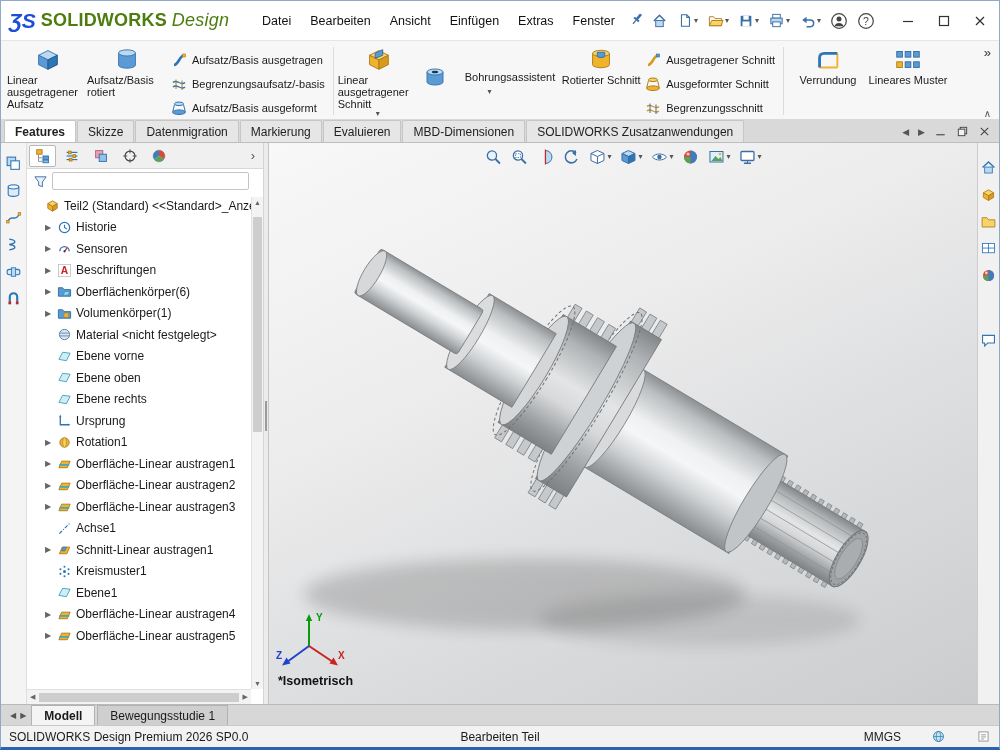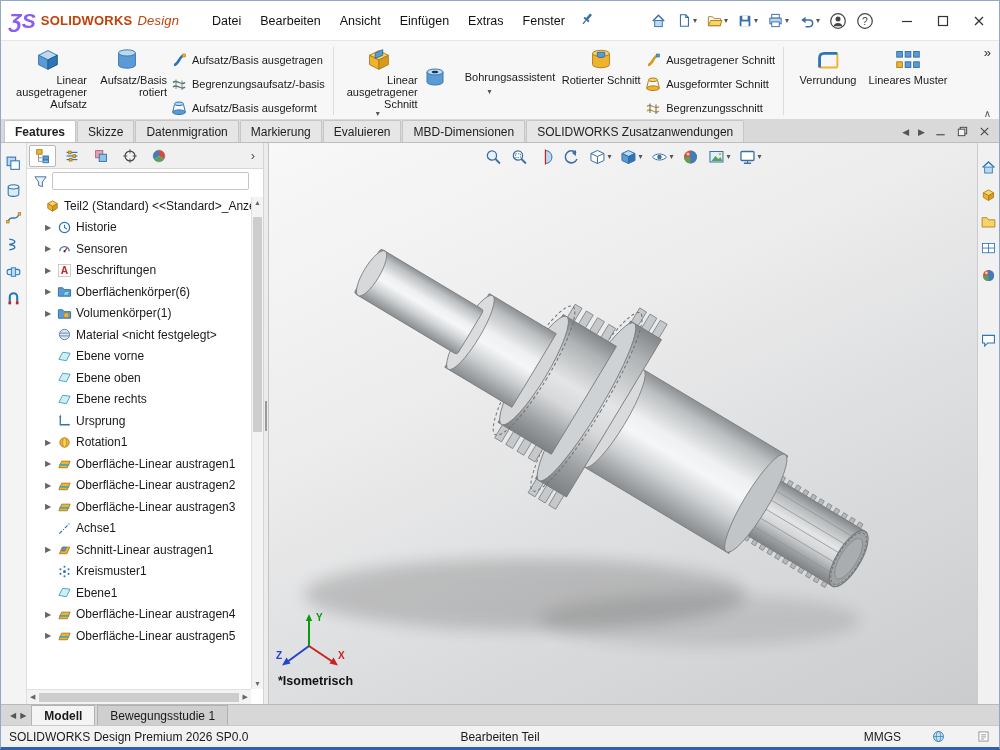--- a/index.html
+++ b/index.html
@@ -1,36 +1,36 @@
 <!DOCTYPE html>
 <html><head>
 <meta charset="utf-8">
 <style>
 *{box-sizing:border-box;margin:0;padding:0}
 html,body{width:1000px;height:750px}
 body{font-family:"Liberation Sans","DejaVu Sans",sans-serif;font-size:12px;color:#1a1a1a;background:#fff;overflow:hidden}
 .app{width:1000px;height:750px;display:flex;flex-direction:column;border:1px solid #8fa9c6;border-bottom:3px solid #2f62ae;background:#fff}
 
 .titlebar{height:40px;display:flex;align-items:center;background:#fff;border-bottom:1px solid #e6e6e6;padding:0 2px 0 6px;flex:0 0 auto}
-.ds-mark{color:#8b5cf6;font-weight:bold;font-style:italic;font-size:21px;margin:0 5px 0 2px}
-.brand{font-size:13px;color:#c2410c;letter-spacing:.2px;white-space:nowrap}
+.ds-mark{color:#1d4ed8;font-weight:bold;font-style:italic;font-size:21px;margin:0 5px 0 2px}
+.brand{font-size:18px;color:#4d7c0f;letter-spacing:.2px;white-space:nowrap}
 .brand .bsolid{font-weight:bold}
 .brand .bworks{font-weight:bold}
 .brand .bdesign{font-style:italic;margin-left:5px}
 .menubar{display:flex;margin-left:24px;gap:1px}
 .menu{padding:5px 9px;font-size:12.5px;color:#111;cursor:default}
 .pinbtn{margin-left:2px;padding:3px}
 .qicons{display:flex;align-items:center;gap:3px;margin-left:auto}
 .qbtn{display:flex;align-items:center;gap:1px;padding:3px 3px}
 .caret{font-size:8px;color:#555;line-height:8px}
 .wctrl{display:flex;margin-left:12px}
 .wbtn{width:36px;height:34px;display:flex;align-items:center;justify-content:center}
 
 .ribbon{height:78px;background:#f7f7f7;display:flex;align-items:stretch;padding:2px 4px 0 6px;flex:0 0 auto}
-.rbig{width:80px;display:flex;flex-direction:column;align-items:center;text-align:right;font-size:11px;line-height:12px;padding-top:3px;color:#1a1a1a}
+.rbig{width:80px;display:flex;flex-direction:column;align-items:center;text-align:left;font-size:11px;line-height:12px;padding-top:3px;color:#1a1a1a}
 .rbig svg{margin-bottom:2px;flex:0 0 auto}
 .blabel{display:block}
 .rwide{display:flex;flex-direction:column;align-items:center;justify-content:center;padding:0 6px;font-size:11px}
 .rwrow{display:flex;align-items:center;gap:19px;white-space:nowrap}
 .rstack{display:flex;flex-direction:column;justify-content:flex-end;gap:2px;padding:0 4px}
 .rsmall{display:flex;align-items:center;gap:5px;font-size:11px;height:22px;white-space:nowrap}
 .rsep{width:1px;background:#dcdcdc;margin:4px 4px}
 .rright{margin-left:auto;display:flex;flex-direction:column;justify-content:space-between;align-items:flex-end;padding:2px 4px 0;color:#444}
 .roverflow{font-size:13px;color:#333}
 .rcollapse{font-size:10px;color:#555}

